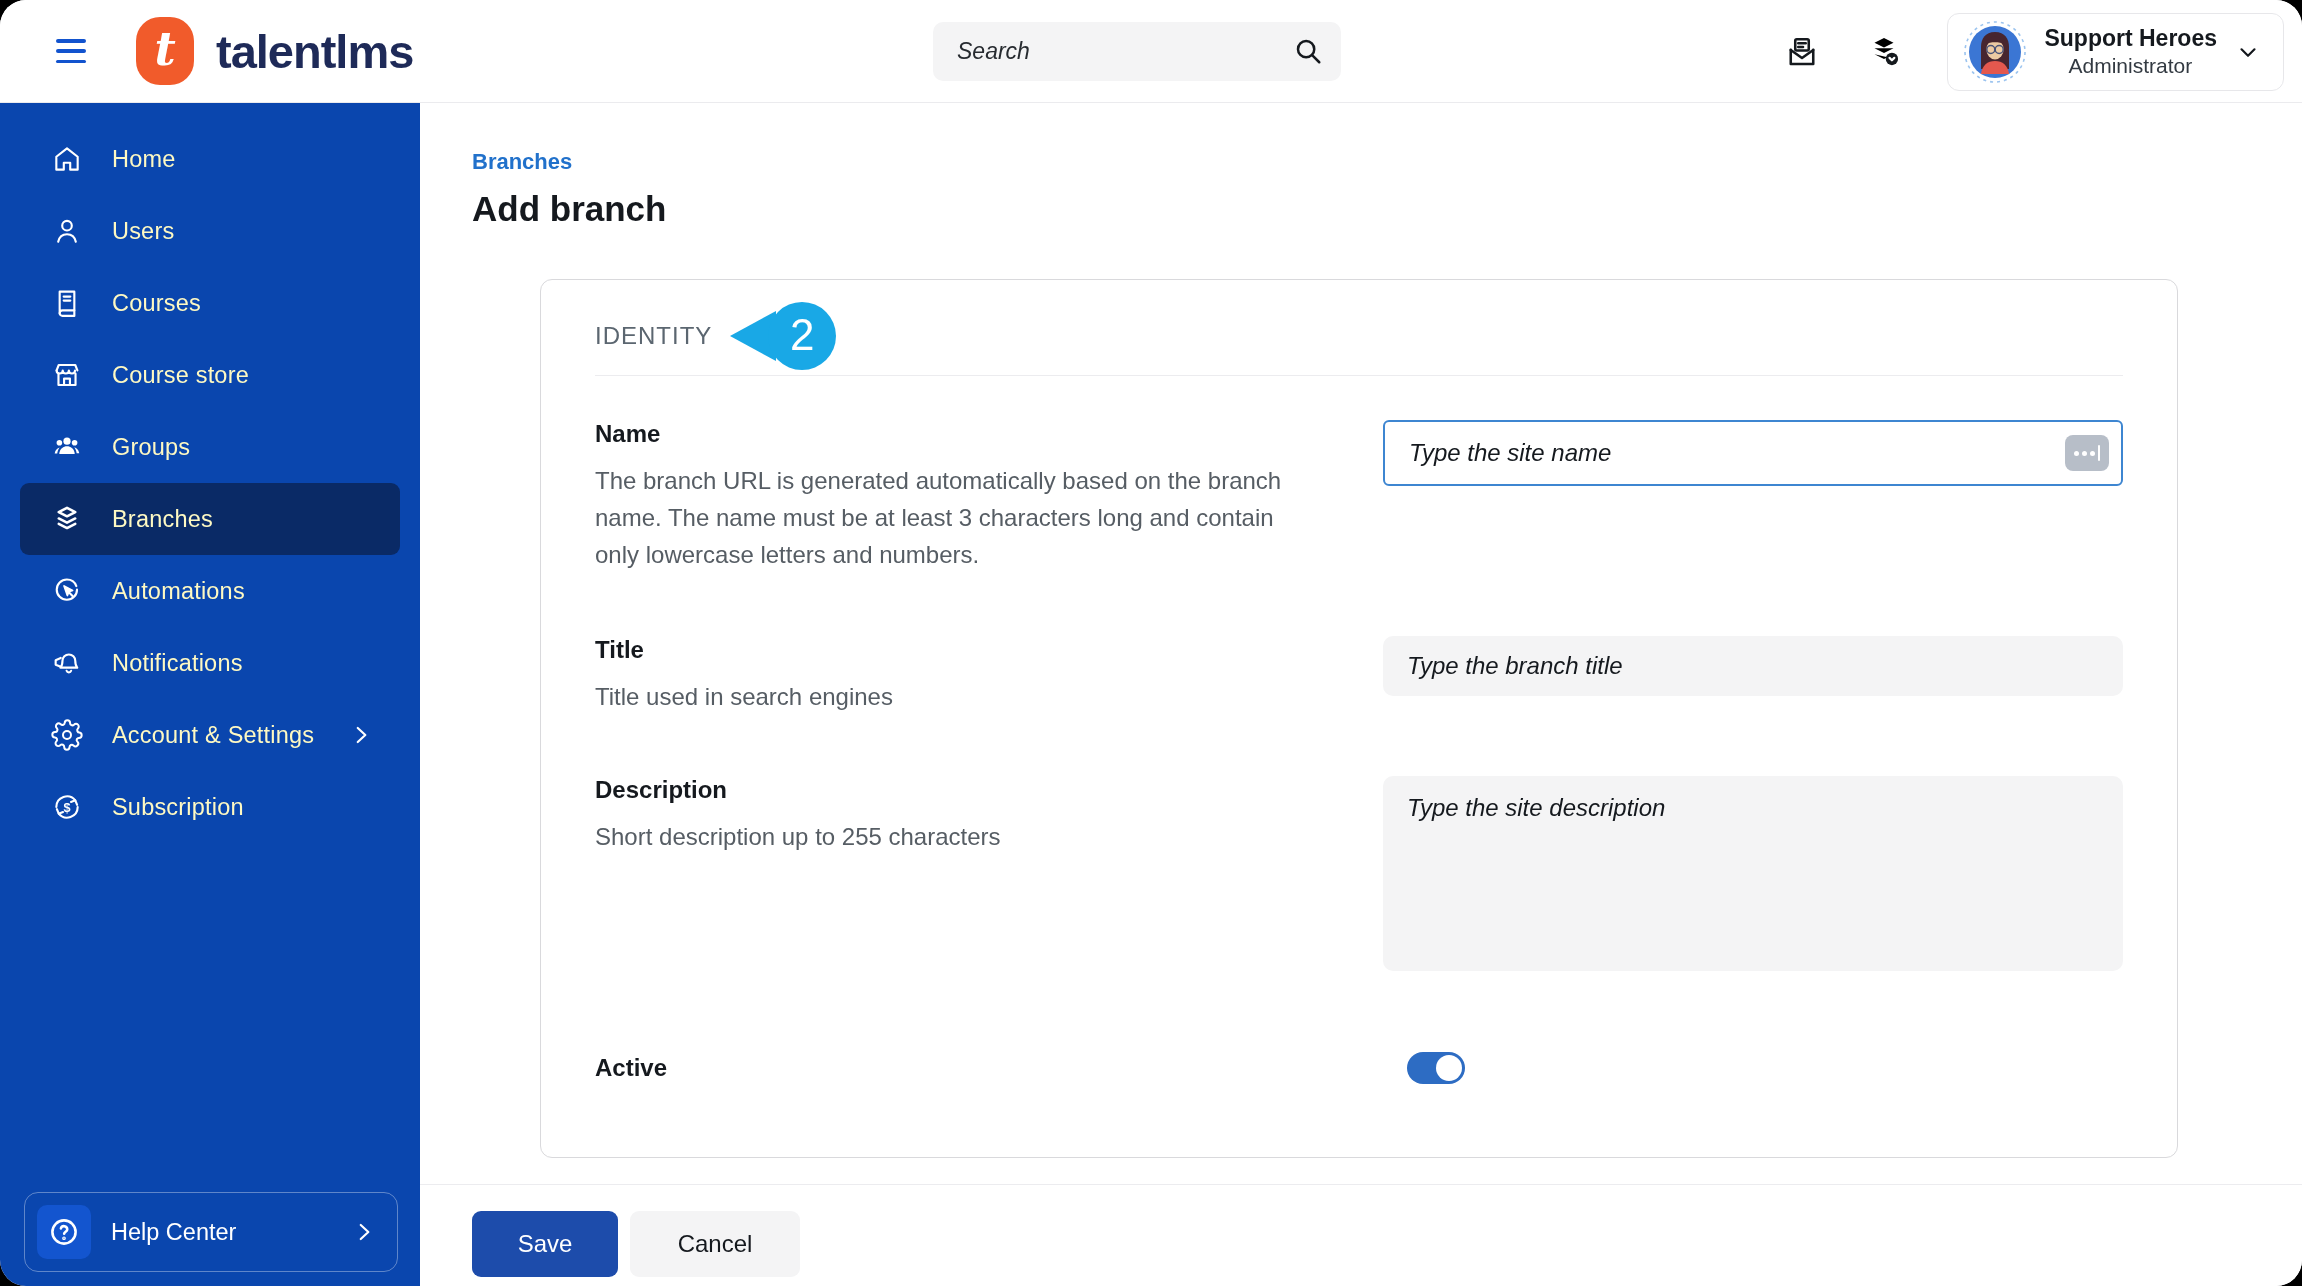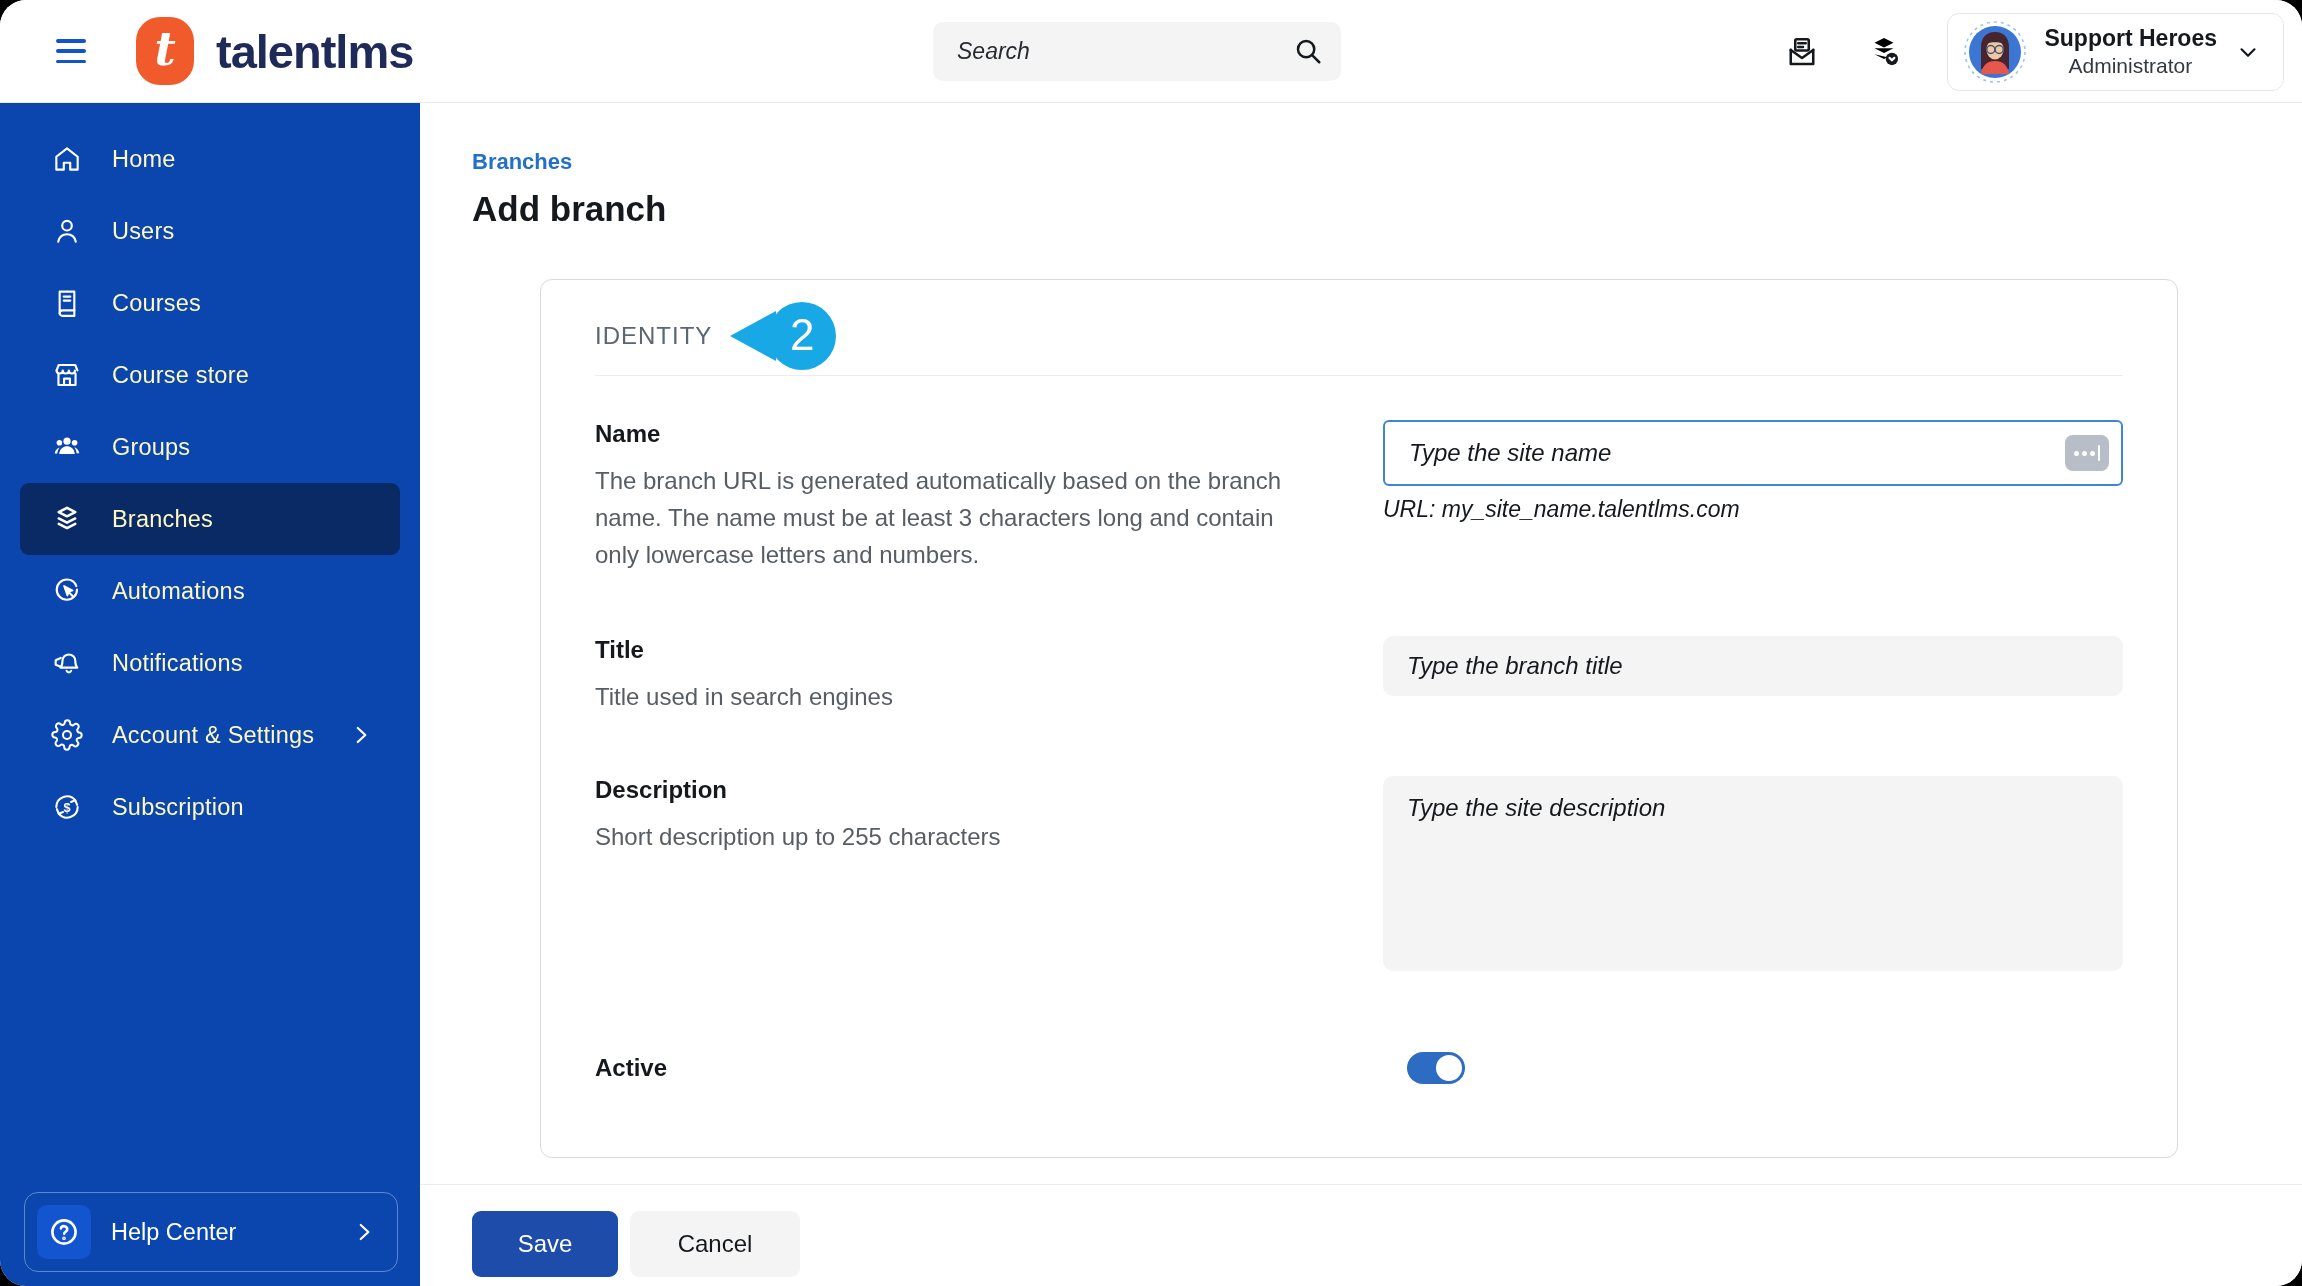--- a/index.html
+++ b/index.html
@@ -310,21 +310,20 @@
         <div class="rcol">
           <div class="name-input-wrap">
             <input class="name-input" type="text" placeholder="Type the site name" style="">
             <span class="cursor-chip">
                 <i></i>
                 <i></i>
                 <i></i>
                 <b></b>
               </span>
           </div>
-          <div class="helper">URL: my_site_name.talentlms.com</div>
         </div>
       </div>
 
       <div class="frow row-title">
         <div class="lcol">
           <div class="flabel">Title</div>
           <div class="fdesc">Title used in search engines</div>
         </div>
         <div class="rcol">
           <input class="gray-input" type="text" placeholder="Type the branch title" style="">

